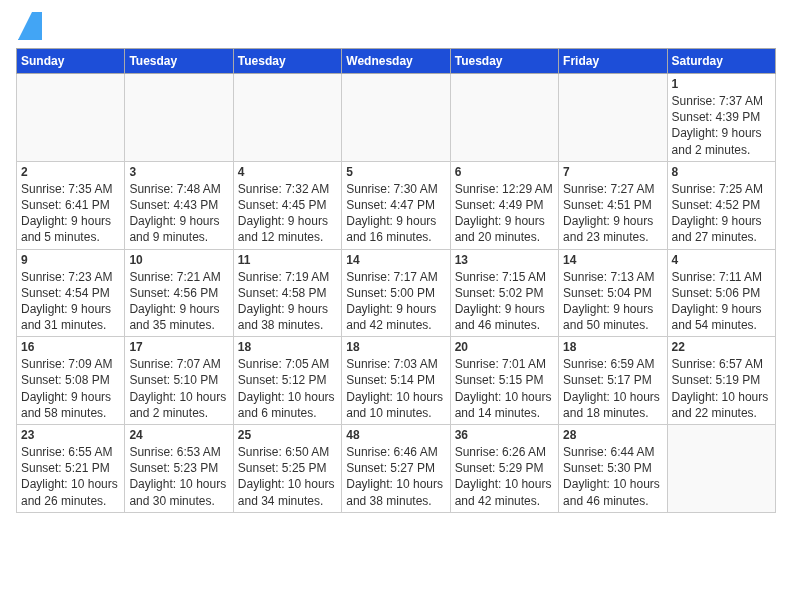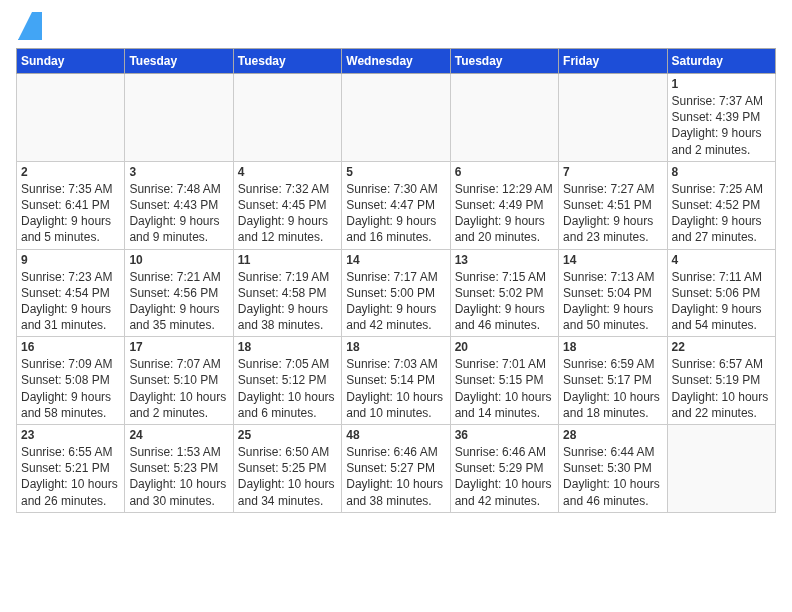--- a/index.html
+++ b/index.html
@@ -280,39 +280,39 @@
         </tr>
         <tr>
           <td>
             <span class="day-number">23</span>
             <div class="day-info">Sunrise: 6:55 AM
 Sunset: 5:21 PM
 Daylight: 10 hours and 26 minutes.</div>
           </td>
           <td>
             <span class="day-number">24</span>
-            <div class="day-info">Sunrise: 1:53 AM
+            <div class="day-info">Sunrise: 6:53 AM
 Sunset: 5:23 PM
 Daylight: 10 hours and 30 minutes.</div>
           </td>
           <td>
             <span class="day-number">25</span>
             <div class="day-info">Sunrise: 6:50 AM
 Sunset: 5:25 PM
 Daylight: 10 hours and 34 minutes.</div>
           </td>
           <td>
             <span class="day-number">48</span>
             <div class="day-info">Sunrise: 6:46 AM
 Sunset: 5:27 PM
 Daylight: 10 hours and 38 minutes.</div>
           </td>
           <td>
             <span class="day-number">36</span>
-            <div class="day-info">Sunrise: 6:46 AM
+            <div class="day-info">Sunrise: 6:26 AM
 Sunset: 5:29 PM
 Daylight: 10 hours and 42 minutes.</div>
           </td>
           <td>
             <span class="day-number">28</span>
             <div class="day-info">Sunrise: 6:44 AM
 Sunset: 5:30 PM
 Daylight: 10 hours and 46 minutes.</div>
           </td>
           <td class="empty"></td>

